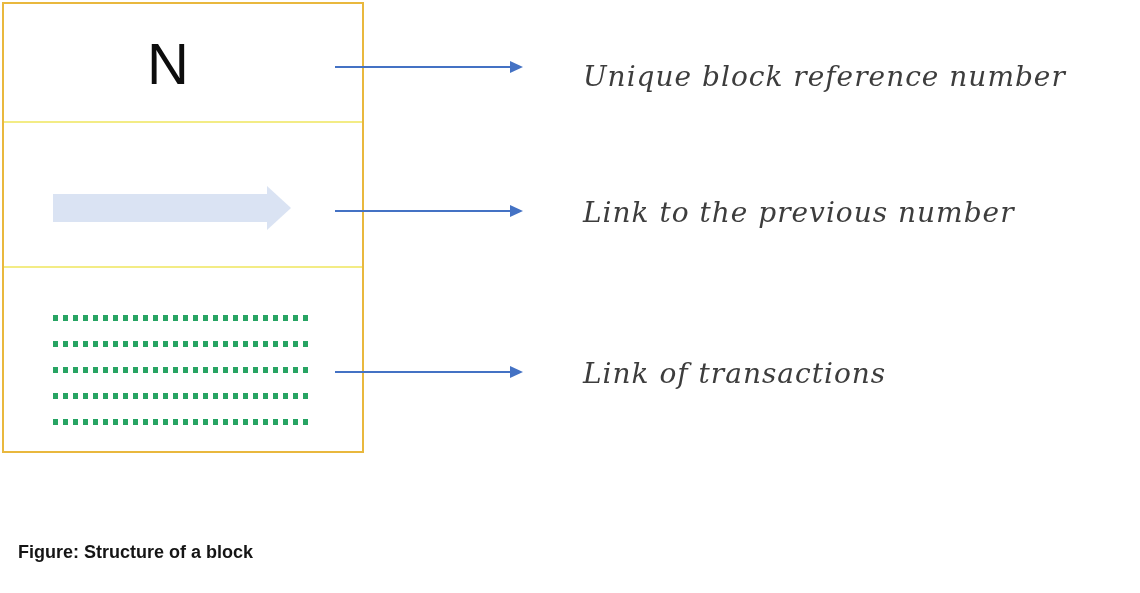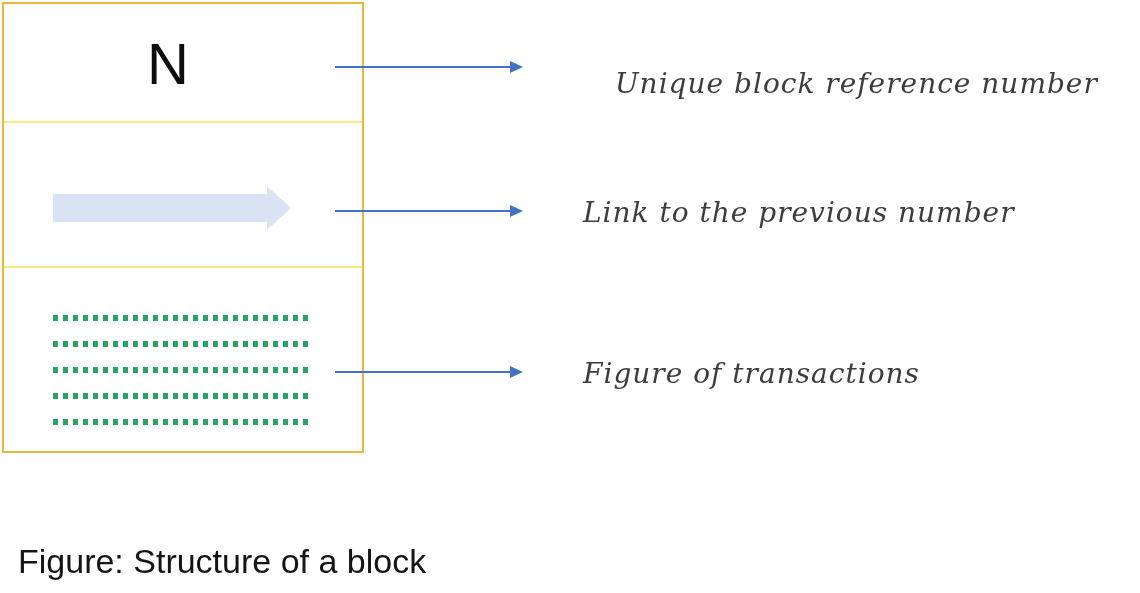--- a/index.html
+++ b/index.html
@@ -88,28 +88,28 @@
   
   .hand-label{
     position:absolute;left:583px;
     font-family:"DejaVu Serif", cursive, serif;
     font-style:italic;
     font-size:28px;line-height:34px;
     letter-spacing:1px;
     color:var(--label-text);
     white-space:nowrap;
   }
-  .hand-label.l1{top:67px;margin-left:32px;}
+  .hand-label.l1{top:60px;}
   .hand-label.l2{top:196px;}
   .hand-label.l3{top:357px;}
 
   
   .caption{
     position:absolute;left:18px;top:542px;
-    font-size:34px;font-weight:400;
+    font-size:18px;font-weight:700;
     color:var(--caption-text);
     white-space:nowrap;
   }
 </style>
 </head>
 <body>
 
 <div class="stage">
 
   <div class="block-box">
@@ -142,16 +142,16 @@
     <div class="line"></div>
     <div class="head"></div>
   </div>
   <div class="connector c3">
     <div class="line"></div>
     <div class="head"></div>
   </div>
 
   <div class="hand-label l1">Unique block reference number</div>
   <div class="hand-label l2">Link to the previous number</div>
-  <div class="hand-label l3">Figure of transactions</div>
+  <div class="hand-label l3">Link of transactions</div>
 
   <div class="caption">Figure: Structure of a block</div>
 </div>
 
 </body></html>

